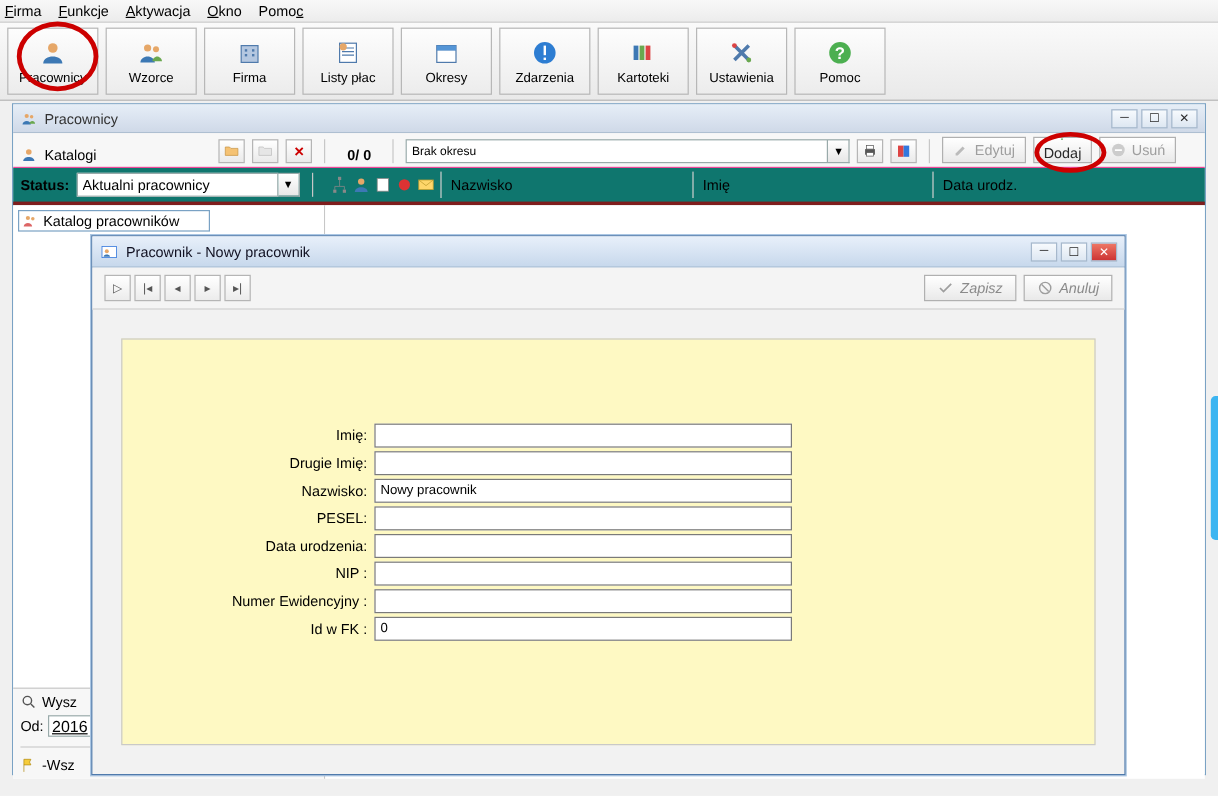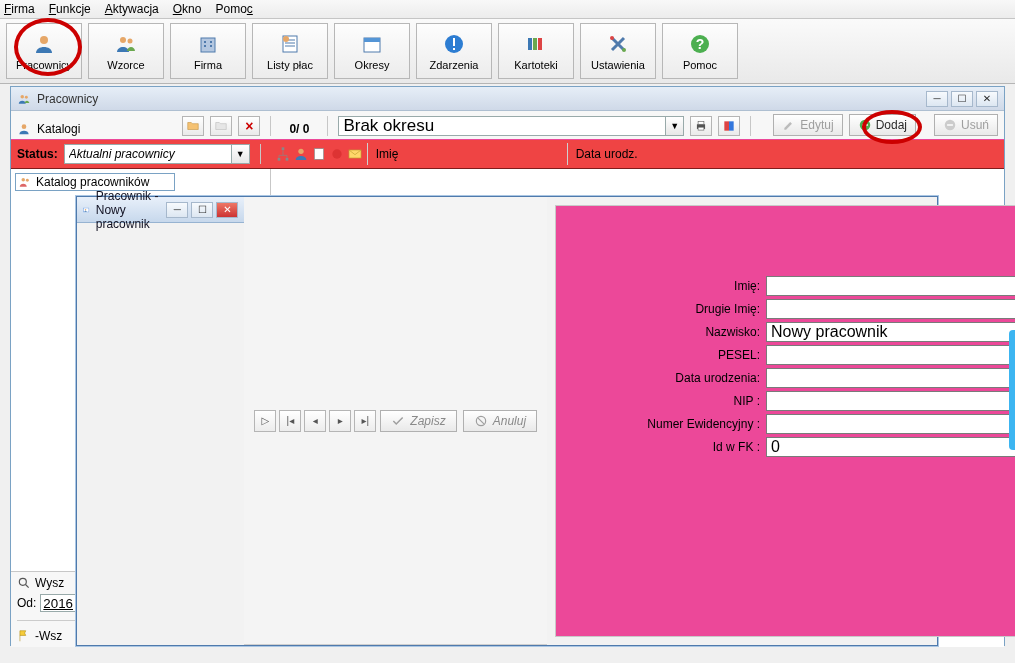--- a/index.html
+++ b/index.html
@@ -66,32 +66,32 @@
   display:flex; align-items:flex-end; gap:6px; padding:3px 6px;
   background:#f7f7f7; border-bottom:1px solid #ec4899;
 }
 .kat-bar .lbl { font-size:12px; }
 .ico-btn { width:22px; height:20px; border:1px solid #b5b5b5; background:linear-gradient(#fff,#eaeaea); display:flex;align-items:center;justify-content:center; }
 .ico-btn svg { width:14px; height:14px; }
 .red-x { color:#c00; font-weight:bold; font-size:14px; line-height:1; }
 .sep { width:1px; height:20px; background:#c7c7c7; margin:0 4px; }
 .cnt { font-weight:600; margin:0 8px; }
 .period-sel { flex:1; display:flex; }
-.period-sel input { flex:1; height:20px; border:1px solid #9aa; padding:0 4px; font-size:17px; }
+.period-sel input { flex:1; height:20px; border:1px solid #9aa; padding:0 4px; font-size:10px; }
 .period-sel .dd { width:18px; height:20px; border:1px solid #9aa; border-left:none; background:linear-gradient(#fff,#e7e7e7); display:flex;align-items:center;justify-content:center;font-size:9px; }
 .act-btn { height:22px; padding:0 8px; border:1px solid #b0b0b0; background:linear-gradient(#fff,#e9e9e9); display:flex;align-items:center;gap:4px; color:#595959; }
-.act-btn.disabled { color:#9e9e9e;margin-left:12px; }
-.act-btn.primary { color:#2a2a2a; }
+.act-btn.disabled { color:#9e9e9e; }
+.act-btn.primary { color:#2a2a2a;flex-direction:column; }
 .act-btn svg { width:14px; height:14px; }
 
 
-.stat-bar { display:flex; align-items:center; gap:6px; padding:3px 6px; background:#ef4444; border-bottom:1px solid #7f1d1d; }
+.stat-bar { display:flex; align-items:center; gap:6px; padding:3px 6px; background:#0f766e; border-bottom:3px solid #7f1d1d; }
 .stat-bar .lbl { font-weight:bold; }
 .select-wrap { display:flex; }
-.select-wrap input { width:168px; height:20px; border:1px solid #9aa; padding:0 4px; font-size:12px;font-style:italic; }
+.select-wrap input { width:168px; height:20px; border:1px solid #9aa; padding:0 4px; font-size:12px; }
 .select-wrap .dd { width:18px; height:20px; border:1px solid #9aa; border-left:none; background:linear-gradient(#fff,#e7e7e7); display:flex;align-items:center;justify-content:center;font-size:9px; }
 
 
 .content { display:flex; height:calc(100% - 24px - 28px - 28px); }
 .left { width:260px; border-right:1px solid #c7c7c7; background:#fff; display:flex;flex-direction:column;}
 .left-top { flex:1; padding:4px; }
 .tree-item { display:flex; align-items:center; gap:4px; padding:1px 2px; border:1px solid #7aa2c4; background:#fff; width:160px; }
 .left-bot { border-top:1px solid #c7c7c7; padding:4px 6px; display:flex;flex-direction:column;gap:4px; background:#f7f7f7; }
 .sp-row { display:flex; align-items:center; gap:4px; }
 .sp-row input { width:48px; height:18px; border:1px solid #9aa; padding:0 2px;text-decoration:underline; }
@@ -99,38 +99,38 @@
 .right { flex:1; background:#fff; display:flex;flex-direction:column; }
 .cols { display:flex; background:linear-gradient(#f4f4f4,#e6e6e6); border-bottom:1px solid #c3c3c3; height:22px; align-items:center; }
 .cols .icon-cols { display:flex; gap:2px; padding:0 4px; }
 .cols .col { padding:0 8px; border-left:1px solid #cfcfcf; height:100%; display:flex;align-items:center; }
 
 
 .dialog {
   position:absolute; left:76px; top:196px; width:862px; height:450px;
   border:1px solid #4f7aac;
   background:#f2f2f2;
-  display:flex;flex-direction:row;
+  display:flex;flex-direction:column;
   box-shadow:0 0 0 1px #aac6e3;
 }
 .dialog .dtitle {
   height:26px; background:linear-gradient(#e8f0fa,#c7d8ec);
   border-bottom:1px solid #97b3d1;
   display:flex;align-items:center;padding:0 6px;gap:6px;color:#112;
 }
 .dialog .dtitle .winctrls .wc.close { background:linear-gradient(#e76,#c33); color:#fff; }
 .dialog .dtoolbar { padding:6px 10px; border-bottom:1px solid #cfcfcf; background:#f4f4f4; display:flex; align-items:center; gap:4px; }
 .navset { display:flex; gap:3px; }
 .navset .nv { width:22px; height:22px; border:1px solid #b5b5b5; background:linear-gradient(#fff,#ececec); display:flex;align-items:center;justify-content:center;font-size:10px;color:#555; }
 .dlg-acts { margin-left:auto; display:flex; gap:6px;font-style:italic; }
 .dlg-act { height:22px; padding:0 10px; border:1px solid #b0b0b0; background:linear-gradient(#fff,#e9e9e9); display:flex;align-items:center;gap:5px; color:#8a8a8a; }
-.dialog .dbody { flex:1; background:#ec4899; margin:8px; border:1px solid #c9c9c9; padding:70px 0 0 0; }
+.dialog .dbody { flex:1; background:#fef9c3; margin:24px; border:1px solid #c9c9c9; padding:70px 0 0 0; }
 .form-row { display:flex; align-items:center; margin-bottom:3px; }
 .form-row label { width:210px; text-align:right; padding-right:6px; font-size:12px; }
-.form-row input { width:348px; height:20px; border:1px solid #7a7a7a; padding:0 4px; font-size:16px; }
+.form-row input { width:348px; height:20px; border:1px solid #7a7a7a; padding:0 4px; font-size:11px; }
 
 
 .ann-circle {
   position:absolute; border:4px solid #cc0000; border-radius:50%; pointer-events:none;
 }
 .ann1 { left:14px; top:18px; width:68px; height:58px; }
 .ann2 { left:862px; top:110px; width:60px; height:34px; }
 
 
 .blue-edge { position:absolute; right:0; top:330px; width:6px; height:120px; background:#3cb5f1; border-top-left-radius:4px; border-bottom-left-radius:4px; }
@@ -324,20 +324,21 @@
             <rect x="5" y="4" width="14" height="16" fill="#fff" stroke="#888"></rect>
           </svg>
         <svg width="16" height="16" viewBox="0 0 24 24">
             <circle cx="12" cy="12" r="7" fill="#d33"></circle>
           </svg>
         <svg width="16" height="16" viewBox="0 0 24 24">
             <rect x="3" y="6" width="18" height="12" fill="#ffd76a" stroke="#c2a030"></rect>
             <path d="M3 6l9 7 9-7" stroke="#c2a030" fill="none"></path>
           </svg>
       </div>
+      <div class="col" style="width:210px">Nazwisko</div>
       <div class="col" style="width:200px">Imię</div>
       <div class="col" style="flex:1">Data urodz.</div>
     </div>
   </div>
 
   <div class="content">
     <div class="left">
       <div class="left-top">
         <div class="tree-item">
           <svg width="14" height="14" viewBox="0 0 24 24">

